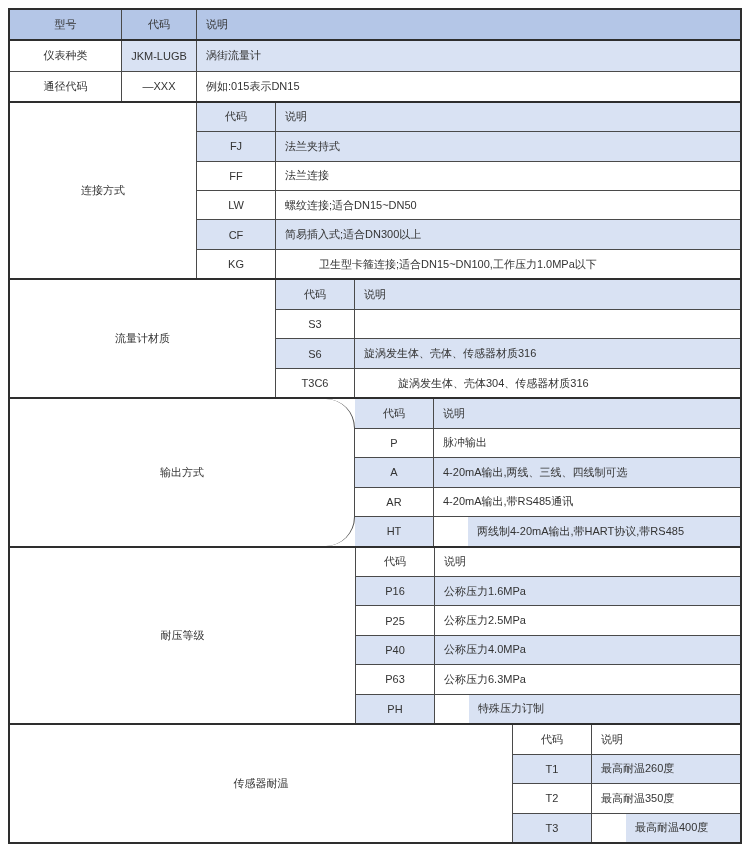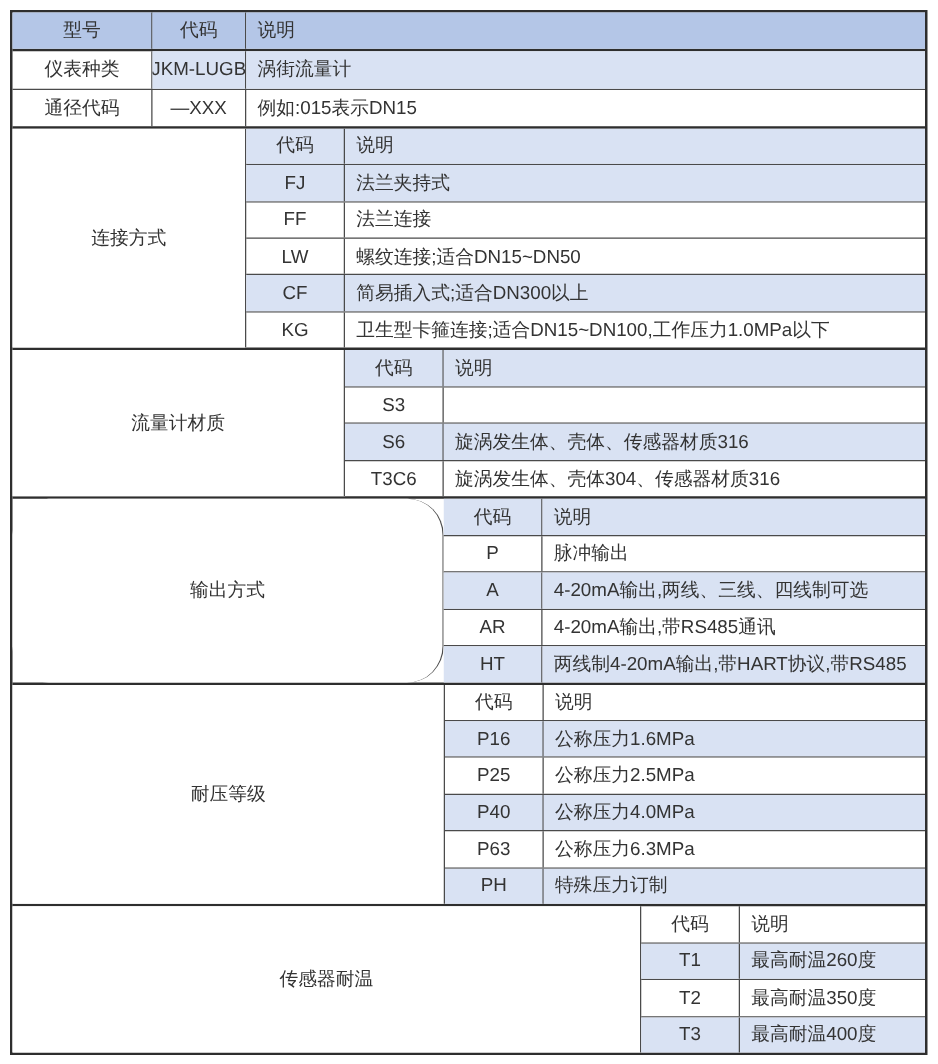--- a/index.html
+++ b/index.html
@@ -11,31 +11,31 @@
     --text:#333333;
   }
   *{box-sizing:border-box;margin:0;padding:0;}
   html,body{width:750px;height:851px;background:#ffffff;overflow:hidden;}
   body{font-family:"Liberation Sans","DejaVu Sans",sans-serif;color:var(--text);}
   .page{position:relative;width:750px;height:851px;background:#ffffff;}
   .tbl{
     position:absolute;left:8px;top:8px;width:734px;height:836px;
     border:2px solid var(--strong-line);
     display:flex;flex-direction:column;background:var(--row-bg);
-    font-size:15px;
+    font-size:11px;
   }
   .row{flex:1 1 0;display:flex;min-height:0;border-bottom:1px solid var(--grid-line);}
   .row.hdr{border-bottom-width:2px;border-bottom-color:var(--strong-line);}
   .row.thick{border-bottom-width:2px;border-bottom-color:var(--strong-line);}
   .section{display:flex;min-height:0;border-bottom:2px solid var(--strong-line);}
   .section:last-child{border-bottom:none;}
   .g4{flex:4 1 0;} .g5{flex:5 1 0;} .g6{flex:6 1 0;}
   .srows{flex:1 1 0;display:flex;flex-direction:column;min-width:0;}
   .sr{flex:1 1 0;display:flex;min-height:0;border-bottom:1px solid var(--grid-line);}
-  .sr:last-child{border-bottom:none;}
+  .sr:last-child{border-bottom:none;gap:34px;}
   .cell{
     display:flex;align-items:center;min-width:0;overflow:hidden;
     border-right:1px solid var(--grid-line);white-space:nowrap;
   }
   .cfill{flex:1 1 0;border-right:none;}
   .ctr{justify-content:center;}
   .desc{padding-left:9px;}
   .c1{width:112px;}
   .c2{width:75px;}
   .code{width:79px;}

